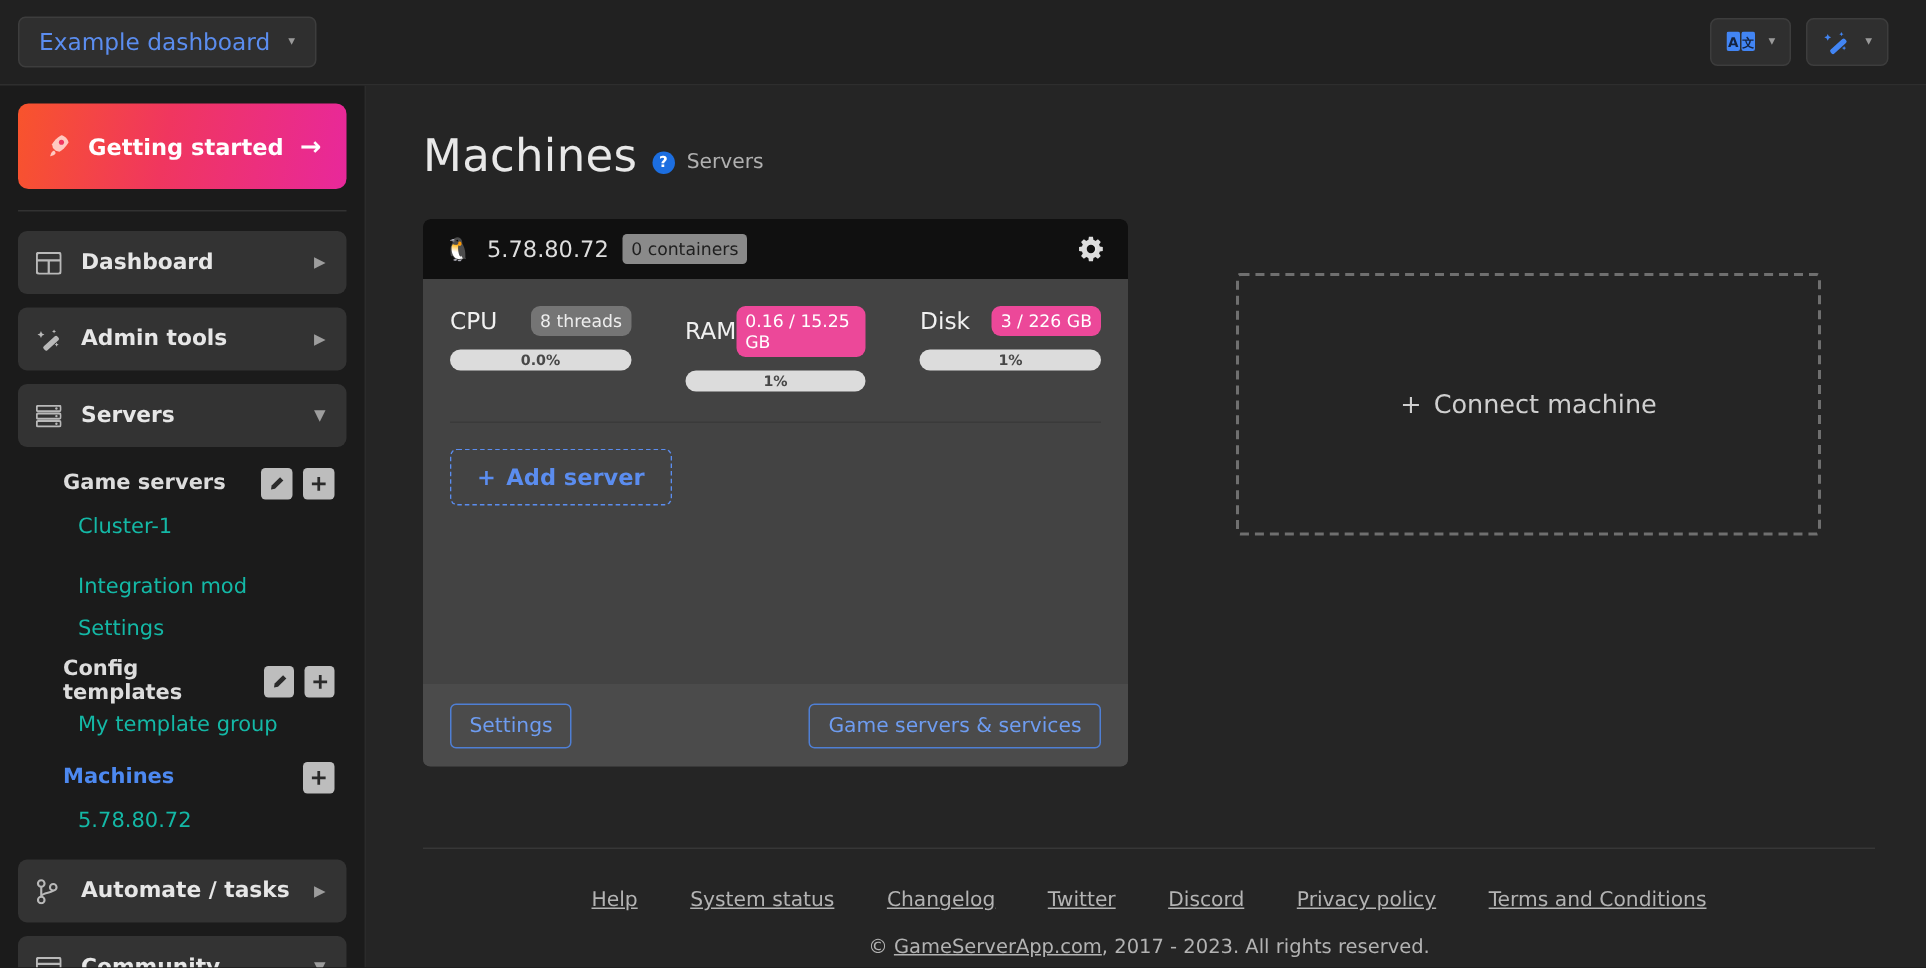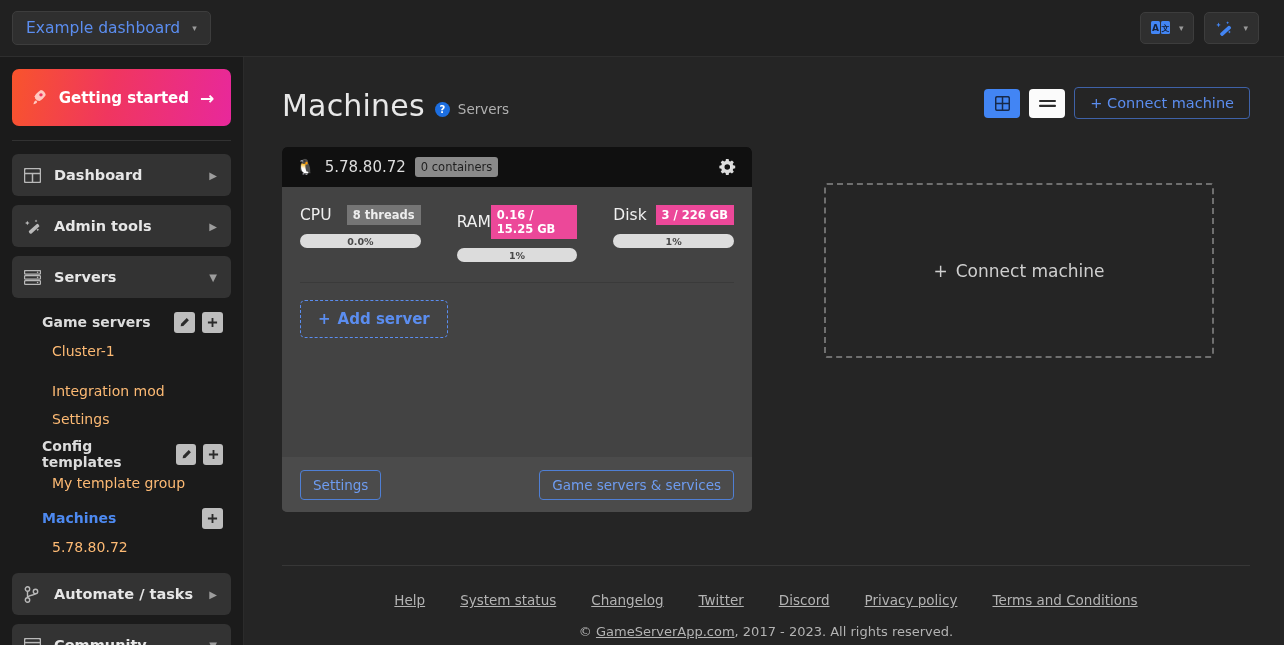--- a/index.html
+++ b/index.html
@@ -81,21 +81,21 @@
   .group-head .spacer { flex: 1; }
   .mini-btn {
     width: 21px; height: 21px; border-radius: 3px;
     background: #bdbdbd; color: #2a2a2a;
     display: flex; align-items: center; justify-content: center;
     margin-left: 7px; cursor: pointer;
   }
   .sub-item {
     padding: 0 8px 0 40px; height: 28px;
     display: flex; align-items: center;
-    color: #fdba74; font-size: 14px; cursor: pointer;
+    color: #14b8a6; font-size: 14px; cursor: pointer;
   }
   .sub-gap { height: 12px; }
 
   
   .main {
     flex: 1; background: #252525; overflow: hidden;
     padding: 30px 34px 0 38px;
     display: flex; flex-direction: column;
   }
   .page-head { display: flex; align-items: flex-end; margin-bottom: 24px; }
@@ -137,22 +137,22 @@
     border-radius: 3px; font-size: 11.5px; font-weight: normal;
     padding: 3px 6px; margin-left: 9px;
   }
   .gear { margin-left: auto; color: #e9e9e9; cursor: pointer; display: flex; }
   .card-body { padding: 18px 18px 0 18px; height: 270px; }
   .stats { display: flex; gap: 36px; }
   .stat { flex: 1; }
   .stat-top { display: flex; align-items: center; margin-bottom: 9px; }
   .stat-name { color: #f0f0f0; font-size: 15.5px; }
   .stat-badge {
-    margin-left: auto; border-radius: 0;
-    font-size: 11.5px; font-weight: bold; padding: 3px 6px;
+    margin-left: auto; border-radius: 6px;
+    font-size: 11.5px; font-weight: normal; padding: 3px 6px;
   }
   .stat-badge.gray { background: #757575; color: #ededed; }
   .stat-badge.blue { background: #ec4899; color: #fff; }
   .bar {
     height: 14px; border-radius: 7px; background: #dcdcdc;
     display: flex; align-items: center; justify-content: center;
     color: #484848; font-size: 9.5px; font-weight: bold;
   }
   .hr { height: 1px; background: #3a3a3a; margin: 20px 0 17px 0; }
   .add-server {
@@ -352,36 +352,20 @@
     </div>
   </div>
 
   <div class="main">
 
     <div class="page-head">
       <div class="page-title">Machines</div>
       <div class="help-icon">?</div>
       <div class="page-sub">Servers</div>
 
-      <div class="head-actions">
-        <div class="view-btn active">
-          <svg width="15" height="15" viewBox="0 0 15 15">
-            <rect x="0.7" y="0.7" width="13.6" height="13.6" rx="1.6" fill="none" stroke="#17294a" stroke-width="1.5"></rect>
-            <line x1="7.5" y1="0.7" x2="7.5" y2="14.3" stroke="#17294a" stroke-width="1.5"></line>
-            <line x1="0.7" y1="7.5" x2="14.3" y2="7.5" stroke="#17294a" stroke-width="1.5"></line>
-          </svg>
-        </div>
-        <div class="view-btn plain">
-          <svg width="17" height="11" viewBox="0 0 17 11">
-            <rect x="0" y="2" width="17" height="2.1" rx="1" fill="#2b2b2b"></rect>
-            <rect x="0" y="6.8" width="17" height="2.1" rx="1" fill="#2b2b2b"></rect>
-          </svg>
-        </div>
-        <div class="connect-btn">+ Connect machine</div>
-      </div>
     </div>
 
     <div class="cards-row">
 
       <div class="card">
         <div class="card-head">
           <span class="tux">🐧</span>
           <span class="card-ip">5.78.80.72</span>
           <span class="badge-gray">0 containers</span>
           <span class="gear">

